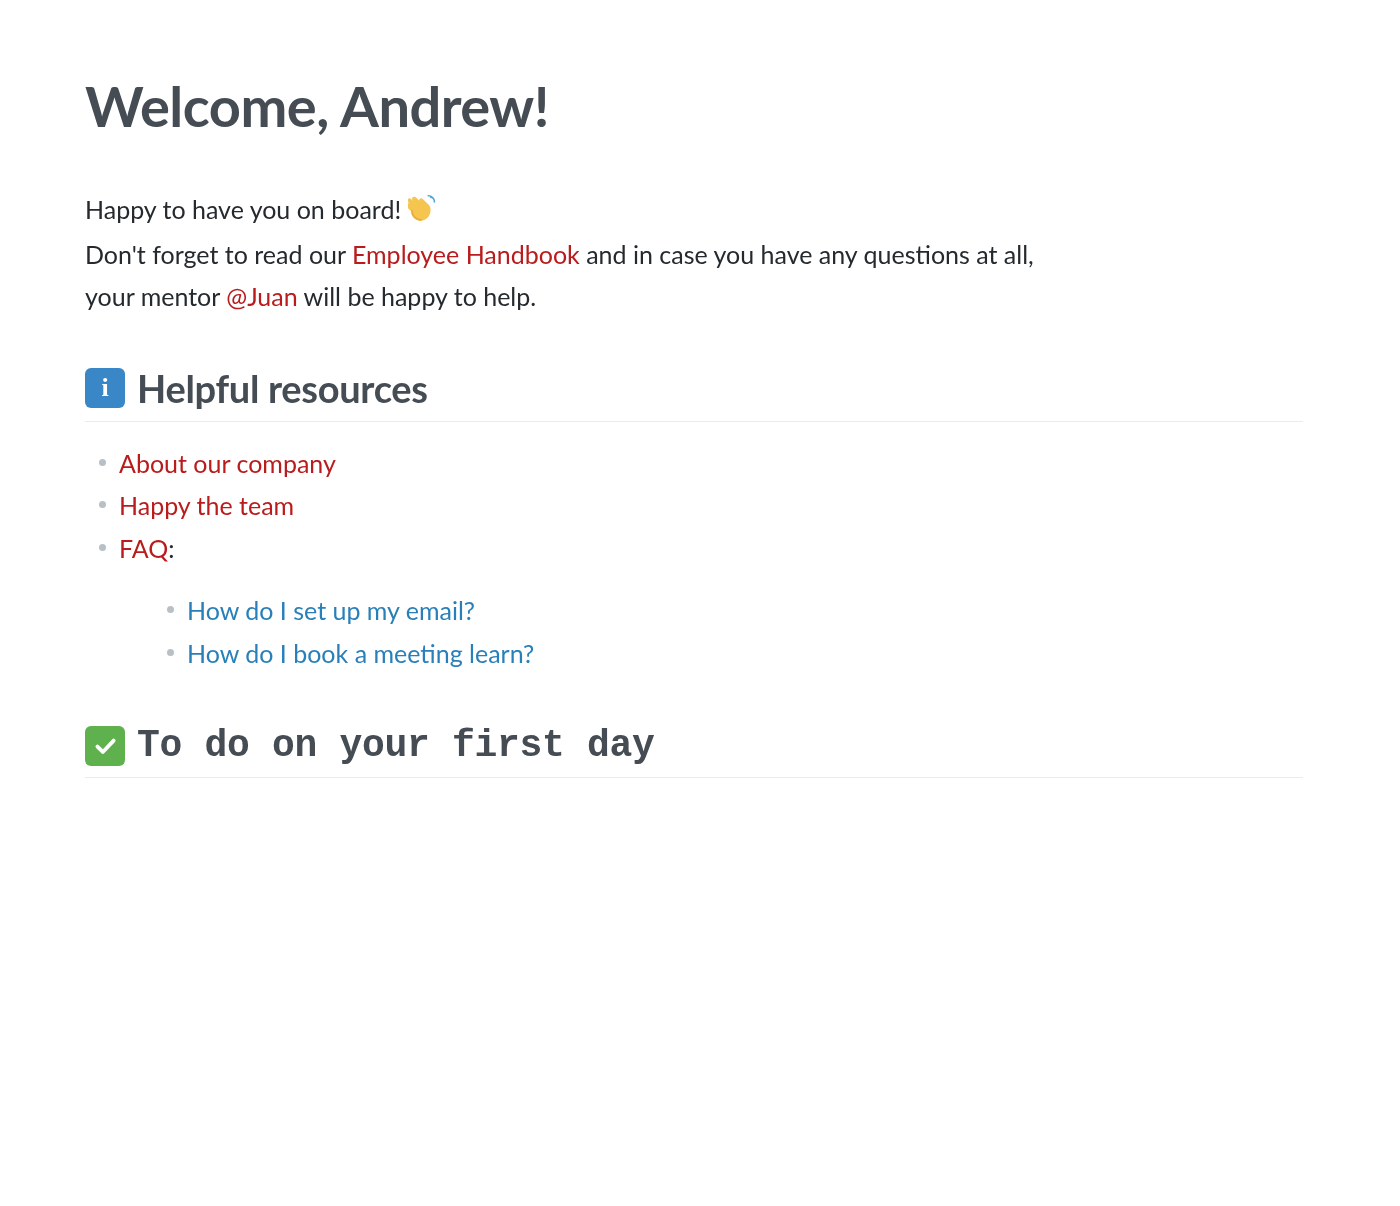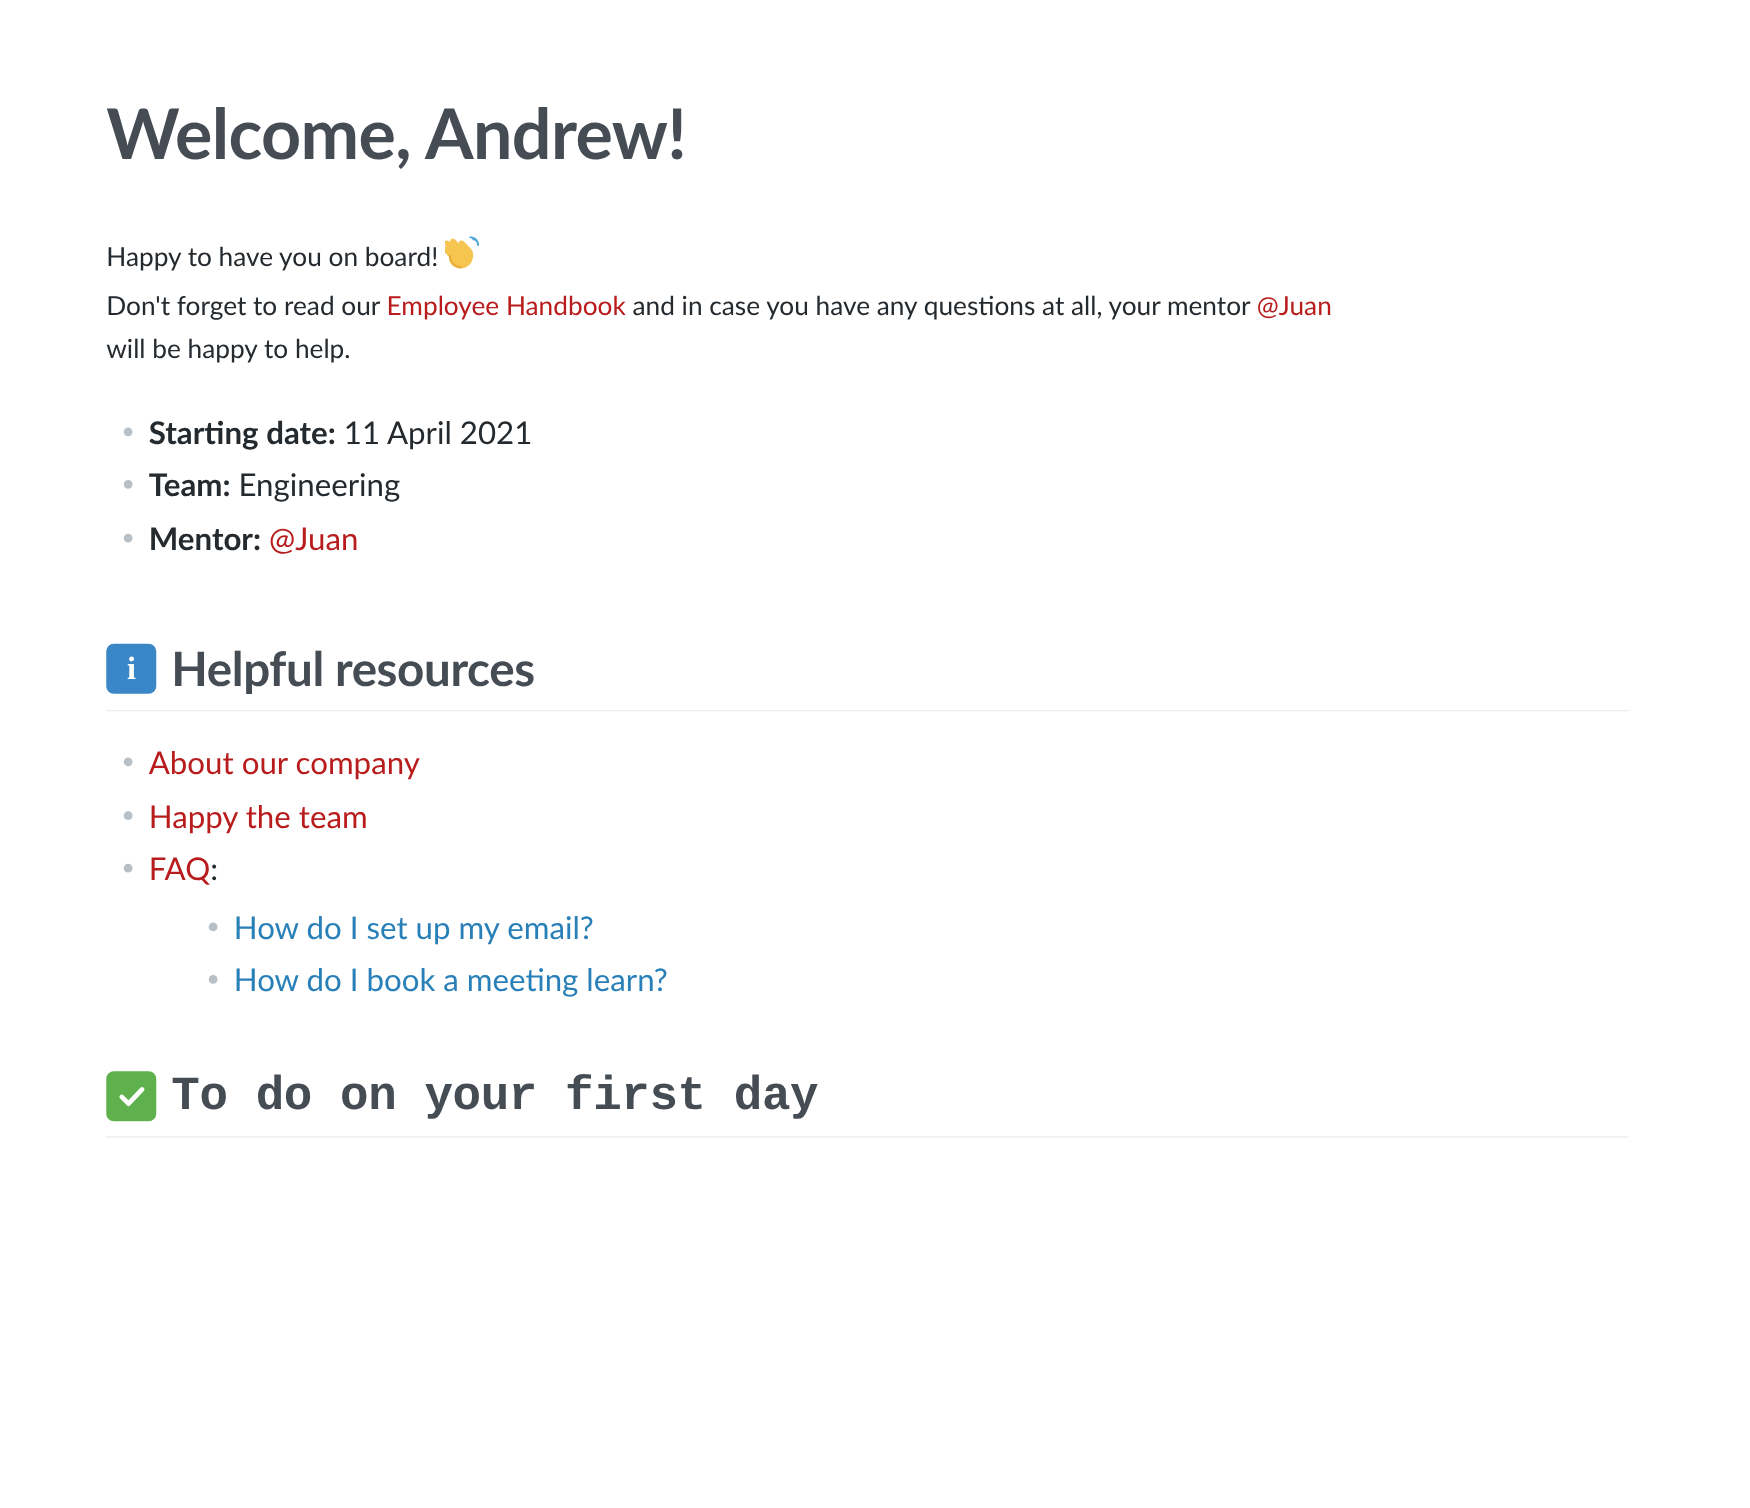--- a/index.html
+++ b/index.html
@@ -17,21 +17,21 @@
     background: #ffffff;
   }
   h1.title {
     font-size: 56px;
     font-weight: 700;
     color: #454c54;
     margin: 12px 0 50px 0;
     letter-spacing: -0.5px;
   }
   .intro {
-    font-size: 21px;
+    font-size: 25px;
     line-height: 1.65;
     color: #252a2f;
     margin: 0 0 28px 0;
     max-width: 1000px;
   }
   .intro a, .info-list a, .resources a, .mention {
     color: #b91c1c;
     text-decoration: none;
   }
   ul.info-list, ul.resources, ul.sublist {
@@ -85,21 +85,21 @@
   .icon-check { background: #5fb14d; }
   .icon-info-inner {
     color: #ffffff;
     font-family: Georgia, "Times New Roman", serif;
     font-weight: 700;
     font-size: 26px;
     line-height: 1;
   }
   .icon-check svg { display: block; }
   ul.resources { margin-top: 20px; }
-  ul.sublist { margin-top: 4px; margin-left: 34px; }
+  ul.sublist { margin-top: 20px; margin-left: 34px; }
   ul.sublist li {
     position: relative;
     padding-left: 34px;
     font-size: 25px;
     line-height: 1.7;
   }
   ul.sublist li a { color: #2980b9; }
   .wave-svg { display:inline-block; vertical-align:-4px; }
 </style>
 </head>
@@ -113,31 +113,20 @@
     <span>Happy to have you on board! </span><span class="wave-svg"><svg width="28" height="28" viewBox="0 0 36 36">
           <g>
             <path fill="#f6c550" d="M4 21c0 7 5 12 12 12s13-5 13-14c0-3-1-5-3-7l-7-7c-1-1-3-1-4 0s-1 2 0 3l3 3-8-8c-1-1-3-1-4 0s-1 3 0 4l7 7-9-9c-1-1-3-1-4 0s-1 3 0 4l9 9-7-7c-1-1-3-1-4 0s-1 3 0 4z"></path>
             <path fill="#e8ab3a" d="M17 31c-6 0-11-5-11-11 0-.6-.4-1-1-1s-1 .4-1 1c0 7 6 13 13 13 .6 0 1-.4 1-1s-.4-1-1-1z"></path>
             <path fill="#4fa8d6" d="M28 3c0-.6.4-1 1-1 3 0 6 3 6 6 0 .6-.4 1-1 1s-1-.4-1-1c0-2-2-4-4-4-.6 0-1-.4-1-1zM25 1c0-.6.4-1 1-1 5 0 9 4 9 9 0 .6-.4 1-1 1s-1-.4-1-1c0-4-3-7-7-7-.6 0-1-.4-1-1z"></path>
           </g>
         </svg></span><br>
     <span>Don't forget to read our </span><a href="#">Employee Handbook</a><span> and in case you have any questions at all, your mentor </span><a href="#" class="mention">@Juan</a><span> will be happy to help.</span>
   </p>
 
-  <ul class="info-list">
-    <li>
-      <span class="label">Starting date:</span><span> 11 April 2021</span>
-    </li>
-    <li>
-      <span class="label">Team:</span><span> Engineering</span>
-    </li>
-    <li>
-      <span class="label">Mentor:</span> <a href="#" class="mention">@Juan</a>
-    </li>
-  </ul>
 
   <h2 class="section">
     <span class="icon-box icon-info">
         <span class="icon-info-inner">i</span>
       </span>
     <span>Helpful resources</span>
   </h2>
 
   <ul class="resources">
     <li>

